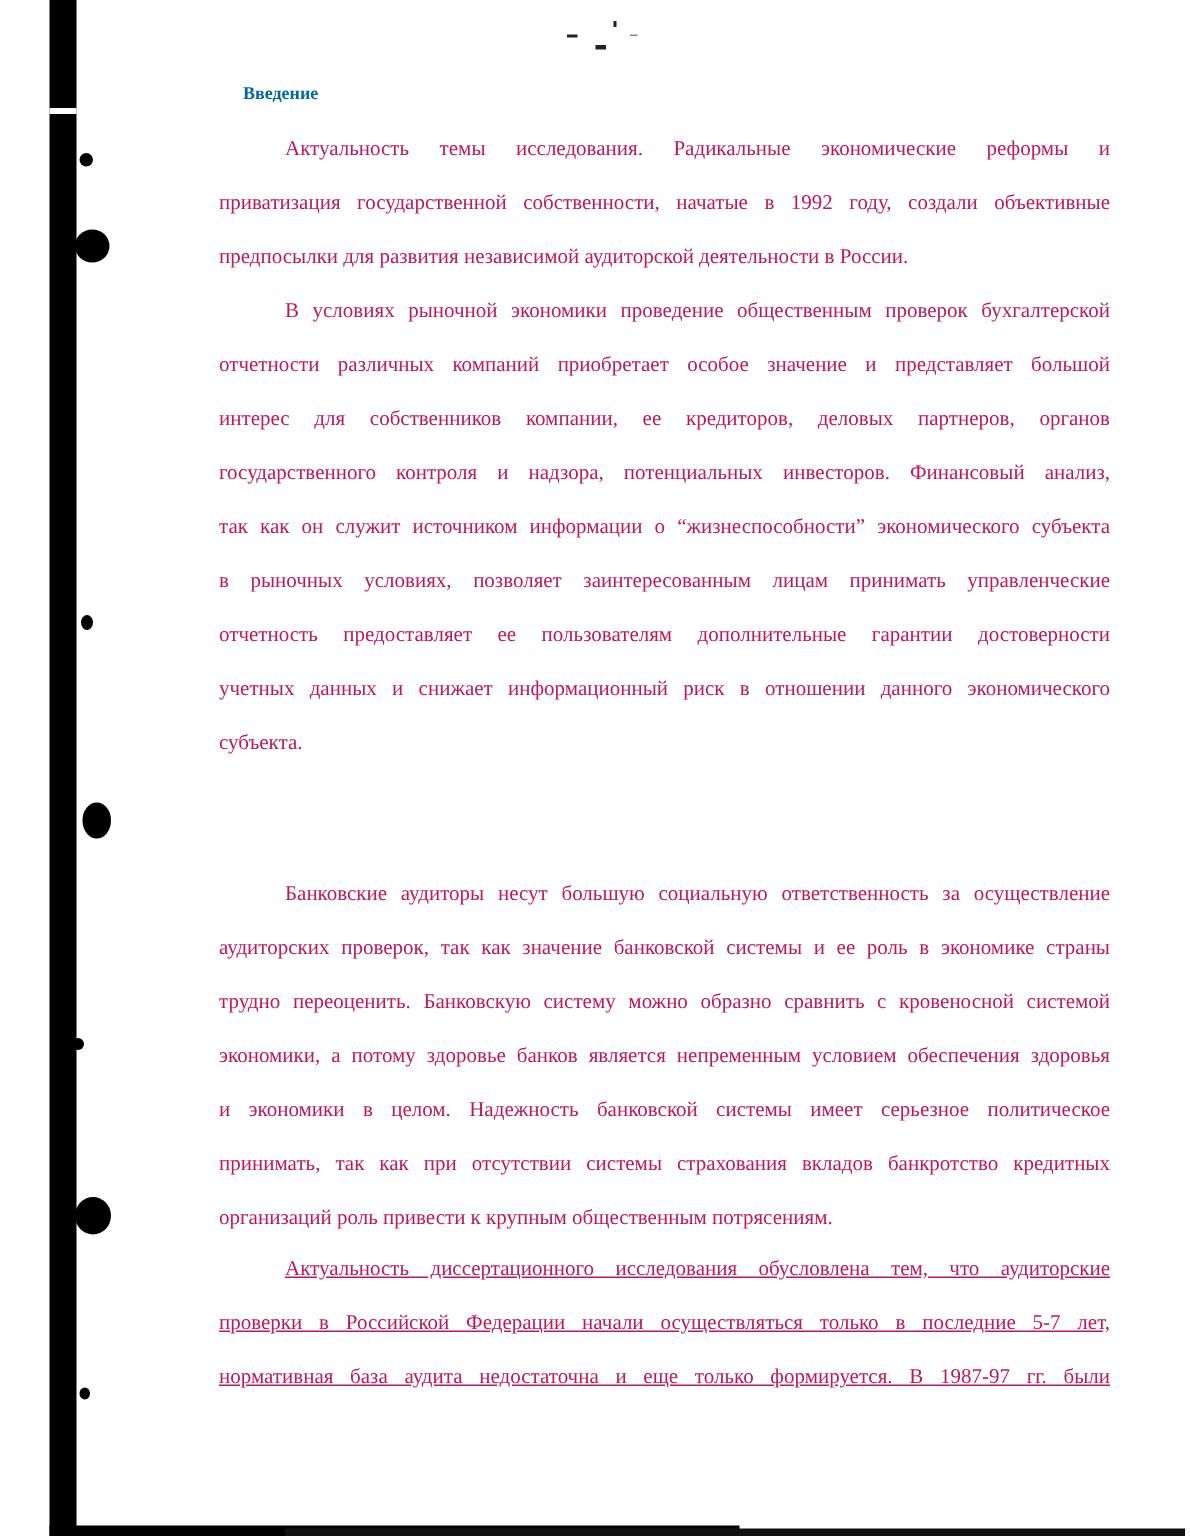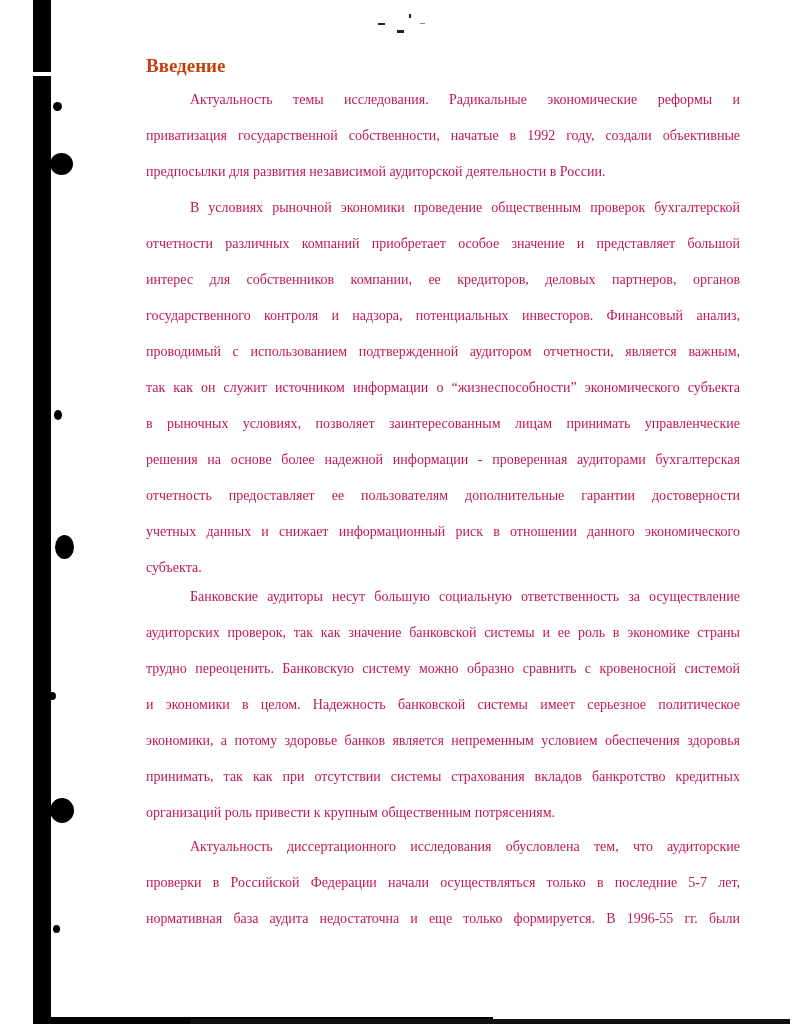--- a/index.html
+++ b/index.html
@@ -4,21 +4,21 @@
 <style>
   html, body { margin: 0; padding: 0; background: #fff; }
   body { width: 793px; height: 1024px; position: relative; overflow: hidden; }
   .left-bar { position: absolute; left: 33px; top: 0; width: 18px; height: 1024px; background: #000; }
   .left-bar-gap { position: absolute; left: 33px; top: 72px; width: 18px; height: 4px; background: #fff; }
   .bottom-bar { position: absolute; left: 33px; top: 1017px; width: 460px; height: 7px; background: #000; }
   .bottom-bar2 { position: absolute; left: 190px; top: 1019px; width: 600px; height: 5px; background: #111; }
   .hole { position: absolute; background: #000; border-radius: 50%; }
   .speck { position: absolute; background: #222; }
   .page { position: absolute; left: 146px; top: 0; width: 594px; }
-  .heading { position: absolute; top: 55px; left: 0; font-family: "Liberation Serif", serif; font-weight: bold; font-size: 19px; color: #c2410c; }
+  .heading { position: absolute; top: 55px; left: 16px; font-family: "Liberation Serif", serif; font-weight: bold; font-size: 12px; color: #0369a1; }
   .para { position: absolute; left: 0; width: 594px; font-family: "Liberation Serif", serif; font-size: 14px; line-height: 36px; color: #be185d; text-align: justify; text-indent: 44px; margin: 0; }
   .para .ln { display: block; text-align: justify; text-align-last: justify; }
   .para .ln.last { text-align-last: left; }
   .para .ln.first { text-indent: 44px; }
   .para .ln:not(.first) { text-indent: 0; }
 </style>
 </head>
 <body>
 
 <div class="left-bar"></div>
@@ -46,37 +46,35 @@
     <span class="ln first">Актуальность темы исследования. Радикальные экономические реформы и</span>
     <span class="ln">приватизация государственной собственности, начатые в 1992 году, создали объективные</span>
     <span class="ln last">предпосылки для развития независимой аудиторской деятельности в России.</span>
   </div>
 
   <div class="para" style="top:190px;">
     <span class="ln first">В условиях рыночной экономики проведение общественным проверок бухгалтерской</span>
     <span class="ln">отчетности различных компаний приобретает особое значение и представляет большой</span>
     <span class="ln">интерес для собственников компании, ее кредиторов, деловых партнеров, органов</span>
     <span class="ln">государственного контроля и надзора, потенциальных инвесторов. Финансовый анализ,</span>
-    <span class="ln">проводимый с использованием подтвержденной аудитором отчетности, является важным,</span>
     <span class="ln">так как он служит источником информации о “жизнеспособности” экономического субъекта</span>
     <span class="ln">в рыночных условиях, позволяет заинтересованным лицам принимать управленческие</span>
-    <span class="ln">решения на основе более надежной информации - проверенная аудиторами бухгалтерская</span>
     <span class="ln">отчетность предоставляет ее пользователям дополнительные гарантии достоверности</span>
     <span class="ln">учетных данных и снижает информационный риск в отношении данного экономического</span>
     <span class="ln last">субъекта.</span>
   </div>
 
   <div class="para" style="top:579px;">
     <span class="ln first">Банковские аудиторы несут большую социальную ответственность за осуществление</span>
     <span class="ln">аудиторских проверок, так как значение банковской системы и ее роль в экономике страны</span>
     <span class="ln">трудно переоценить. Банковскую систему можно образно сравнить с кровеносной системой</span>
+    <span class="ln">экономики, а потому здоровье банков является непременным условием обеспечения здоровья</span>
     <span class="ln">и экономики в целом. Надежность банковской системы имеет серьезное политическое</span>
-    <span class="ln">экономики, а потому здоровье банков является непременным условием обеспечения здоровья</span>
     <span class="ln">принимать, так как при отсутствии системы страхования вкладов банкротство кредитных</span>
     <span class="ln last">организаций роль привести к крупным общественным потрясениям.</span>
   </div>
 
-  <div class="para" style="top:829px;">
+  <div class="para" style="top:829px;text-decoration:underline;">
     <span class="ln first">Актуальность диссертационного исследования обусловлена тем, что аудиторские</span>
     <span class="ln">проверки в Российской Федерации начали осуществляться только в последние 5-7 лет,</span>
-    <span class="ln">нормативная база аудита недостаточна и еще только формируется. В 1996-55 гг. были</span>
+    <span class="ln">нормативная база аудита недостаточна и еще только формируется. В 1987-97 гг. были</span>
   </div>
 </div>
 
 </body></html>

